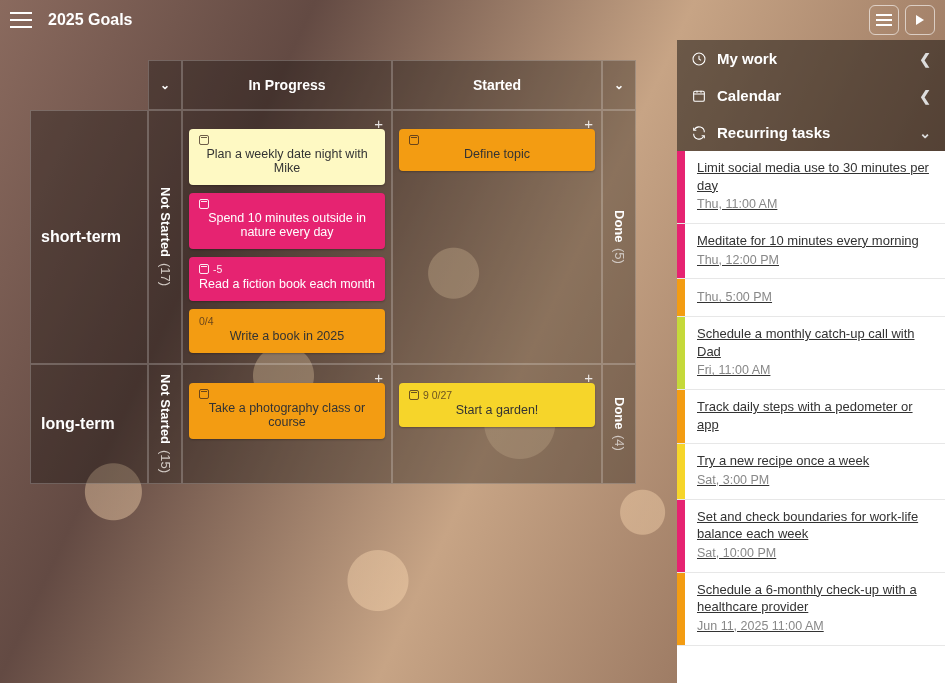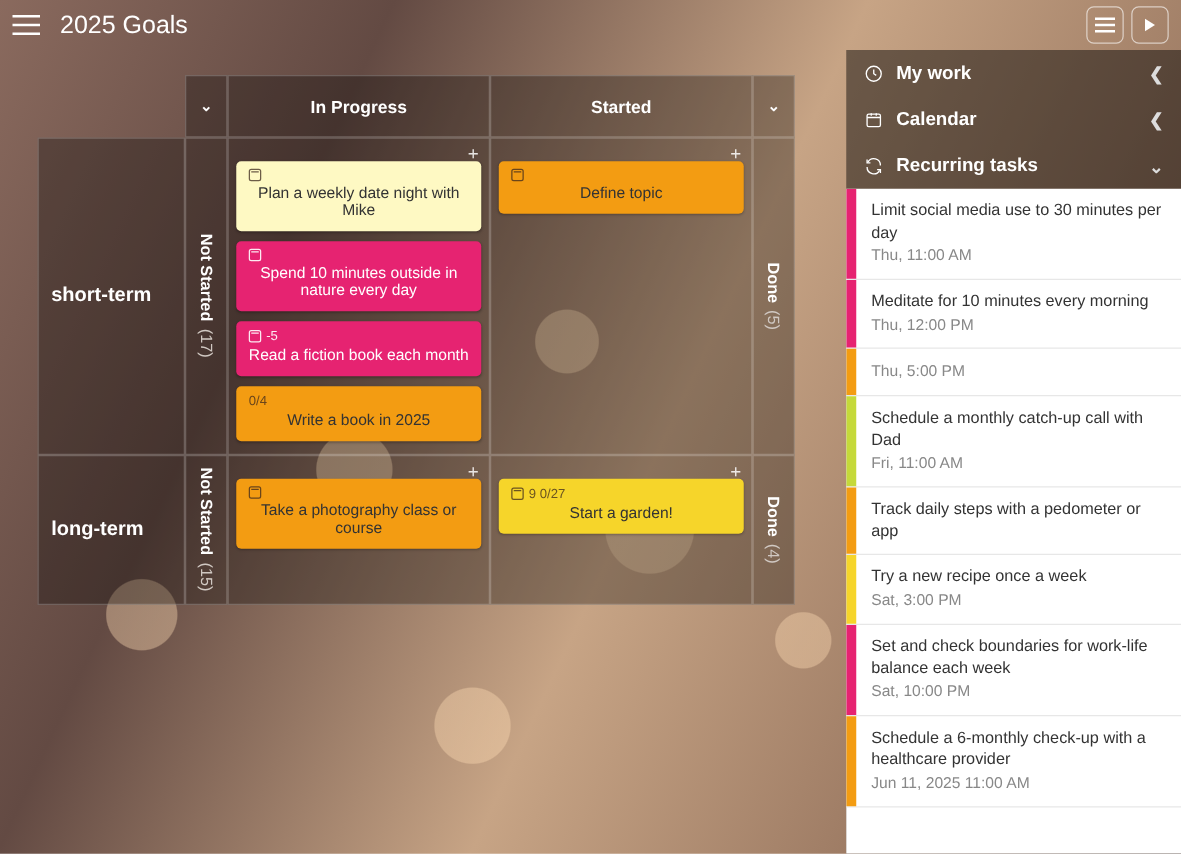--- a/index.html
+++ b/index.html
@@ -13,21 +13,21 @@
       radial-gradient(circle at 68% 75%, rgba(255,220,180,.4) 0 22px, transparent 23px),
       radial-gradient(circle at 40% 85%, rgba(255,220,180,.4) 0 30px, transparent 31px),
       linear-gradient(115deg,#8a6a5e 0%,#634a43 25%,#c7a485 55%,#9c7a63 80%,#5b4338 100%);
     color:#fff;
   }
 
   
   .topbar { display:flex; align-items:center; height:40px; padding:0 10px; }
   .hamburger { width:22px; height:16px; display:flex; flex-direction:column; justify-content:space-between; cursor:pointer; }
   .hamburger span { display:block; height:2px; background:#fff; }
-  .title { font-size:20px; font-weight:400; margin-left:16px; flex:1; }
+  .title { font-size:16px; font-weight:700; margin-left:16px; flex:1; }
   .topbtn { width:30px; height:30px; border:1px solid rgba(255,255,255,.6); border-radius:6px; margin-left:6px; display:flex; align-items:center; justify-content:center; cursor:pointer; font-size:14px; }
   .topbtn.play::after { content:""; width:0; height:0; border-left:8px solid #fff; border-top:5px solid transparent; border-bottom:5px solid transparent; }
 
   
   .main { display:flex; height:calc(100% - 40px); }
   .boardwrap { flex:1; padding:20px 10px 10px 30px; }
   .side { width:268px; background:rgba(0,0,0,.46); display:flex; flex-direction:column; }
 
   
   .board { display:grid; grid-template-columns:118px 34px 210px 210px 34px; grid-template-rows:50px auto auto; }
@@ -56,21 +56,21 @@
   
   .sec { display:flex; align-items:center; gap:10px; padding:10px 14px; font-size:15px; font-weight:600; cursor:pointer; }
   .sec .grow { flex:1; }
   .sec .arr { font-size:14px; color:#ddd; }
   .ico { width:16px; height:16px; display:inline-flex; align-items:center; justify-content:center; }
   .ico svg { width:16px; height:16px; stroke:#fff; fill:none; stroke-width:1.6; }
 
   .tasks { flex:1; overflow:auto; background:#fff; color:#333; }
   .task { display:flex; border-bottom:1px solid #e7e7e7; cursor:pointer; }
   .stripe { width:8px; flex:0 0 8px; }
-  .tbody { padding:8px 12px 10px; font-size:13px; line-height:1.35; }
+  .tbody { padding:8px 12px 10px; font-size:13px; line-height:1.35;text-decoration:underline; }
   .ttime { color:#888; font-size:12.5px; margin-top:2px; }
   .s-pink   { background:#e62371; }
   .s-orange { background:#f39c12; }
   .s-lime   { background:#c5d93a; }
   .s-yellow { background:#f6d52a; }
 </style>
 </head>
 <body>
 
 <div class="topbar">

